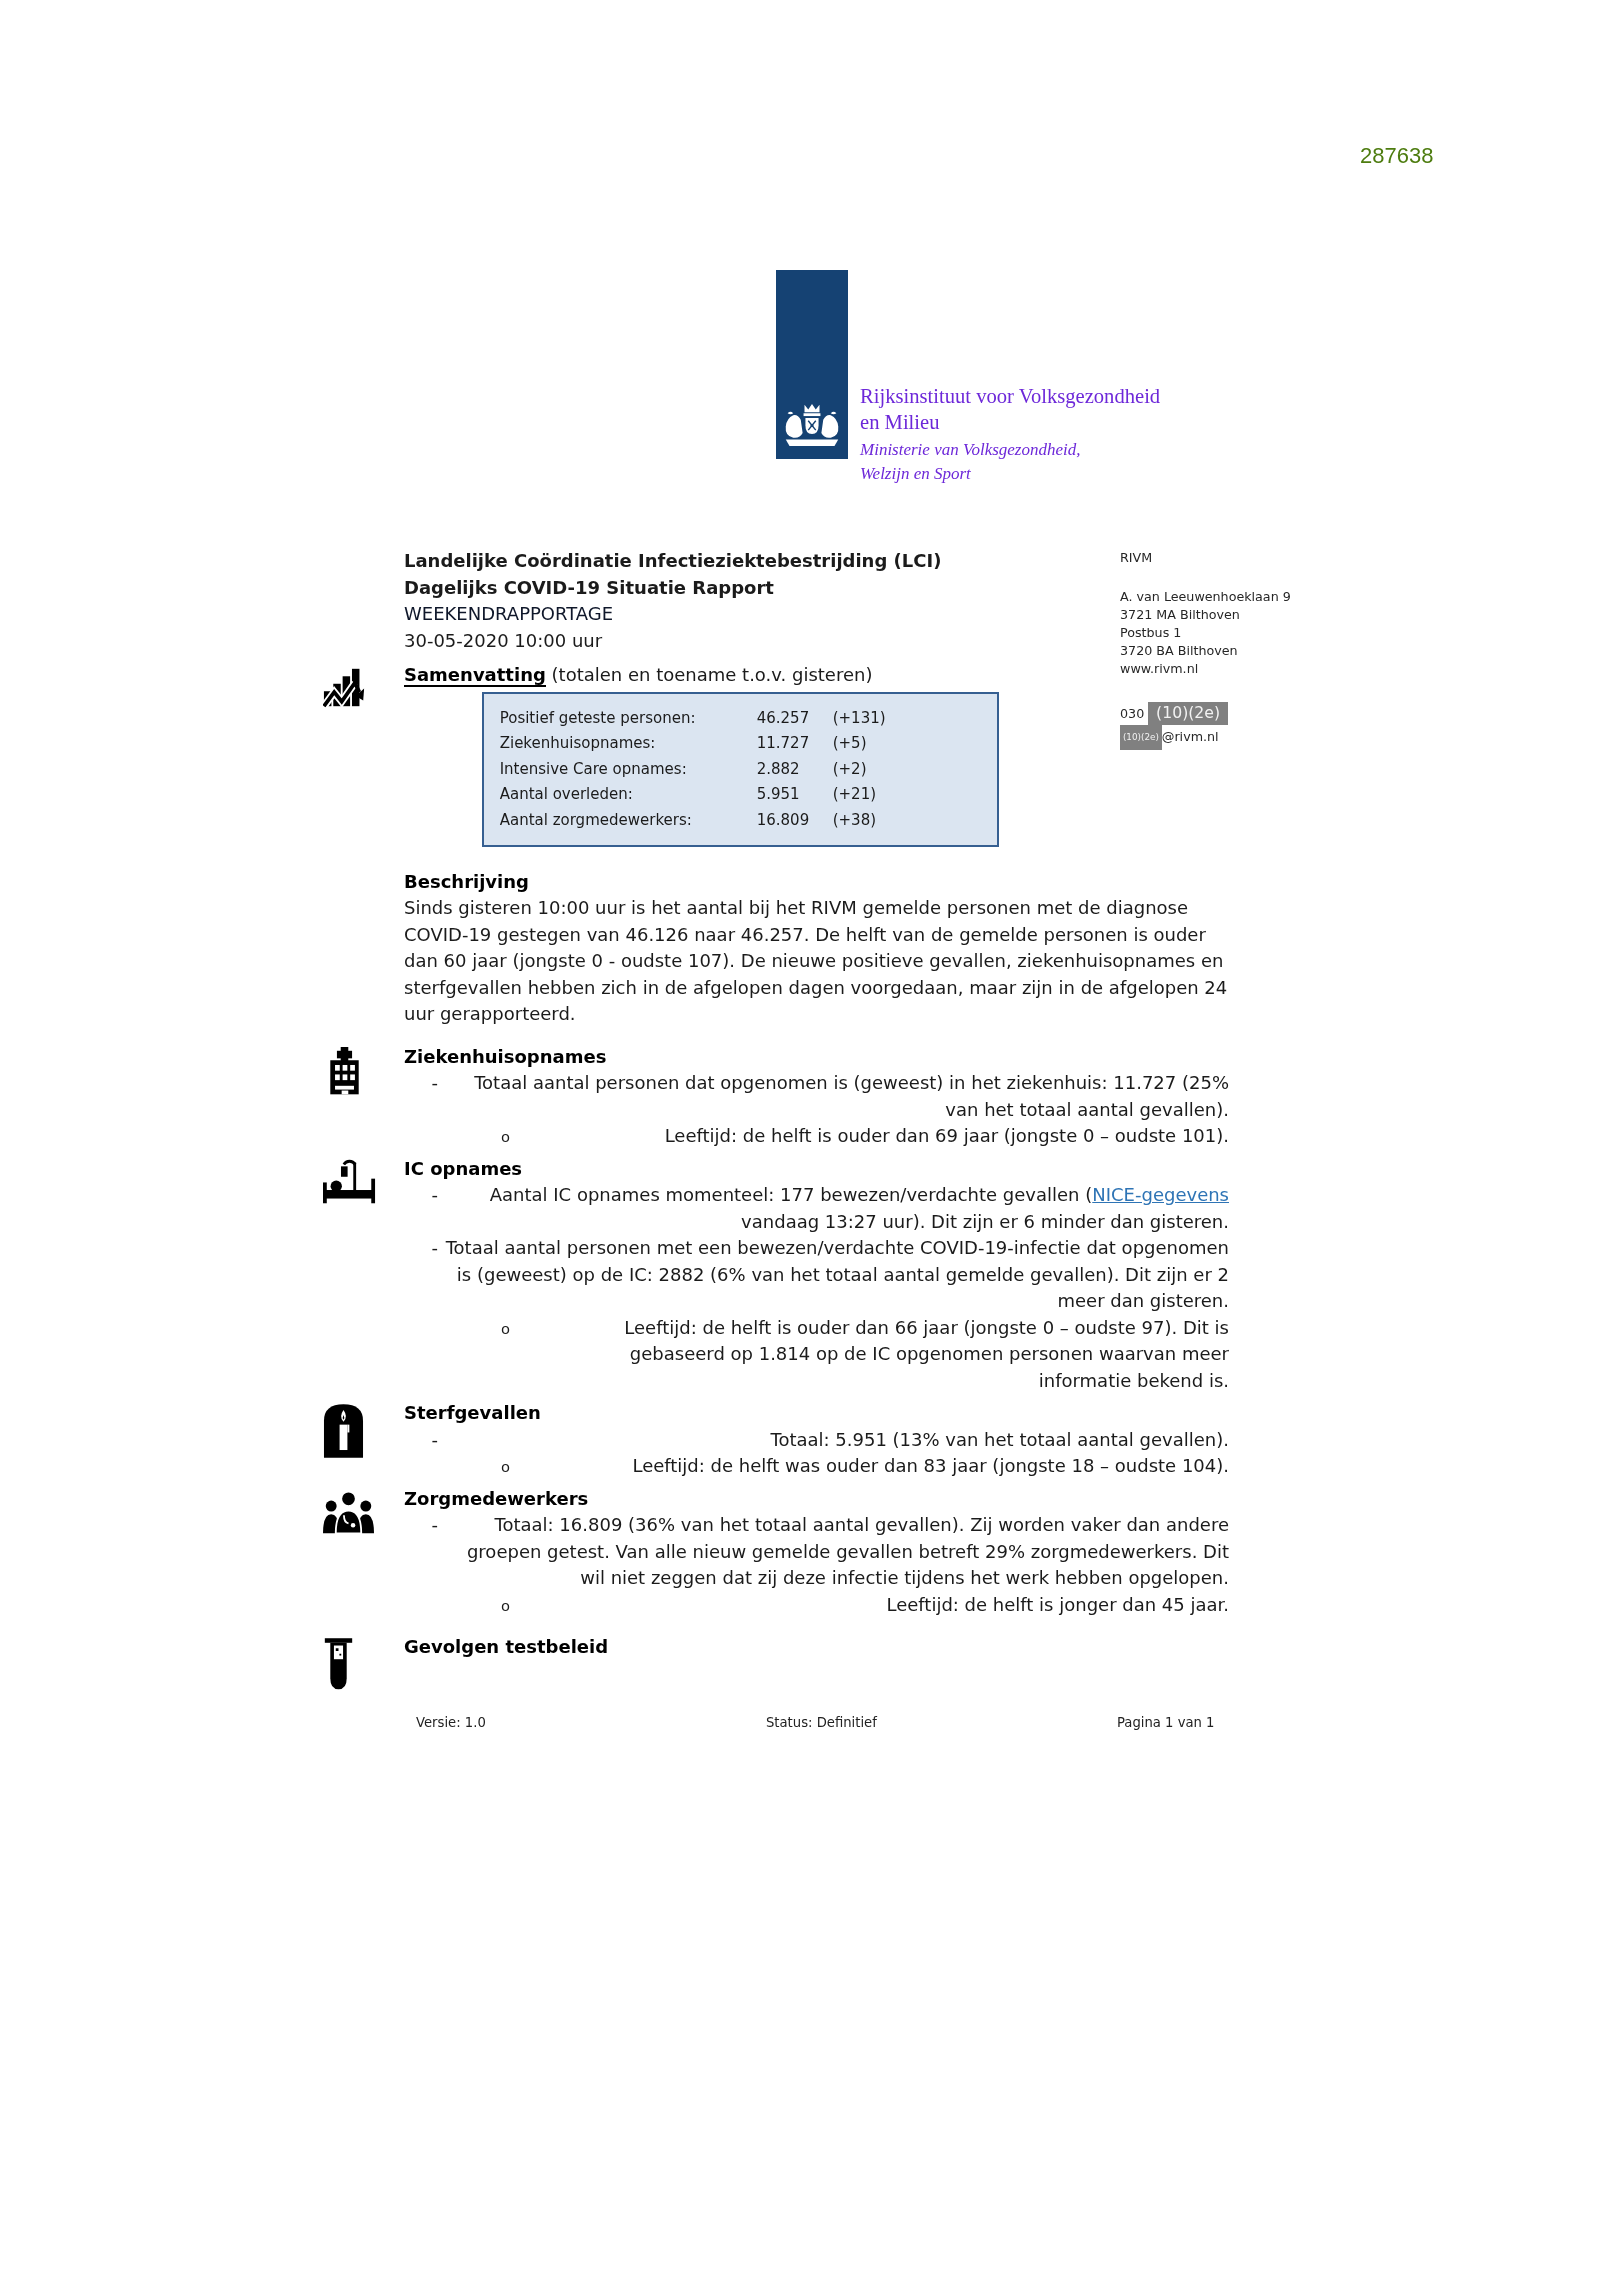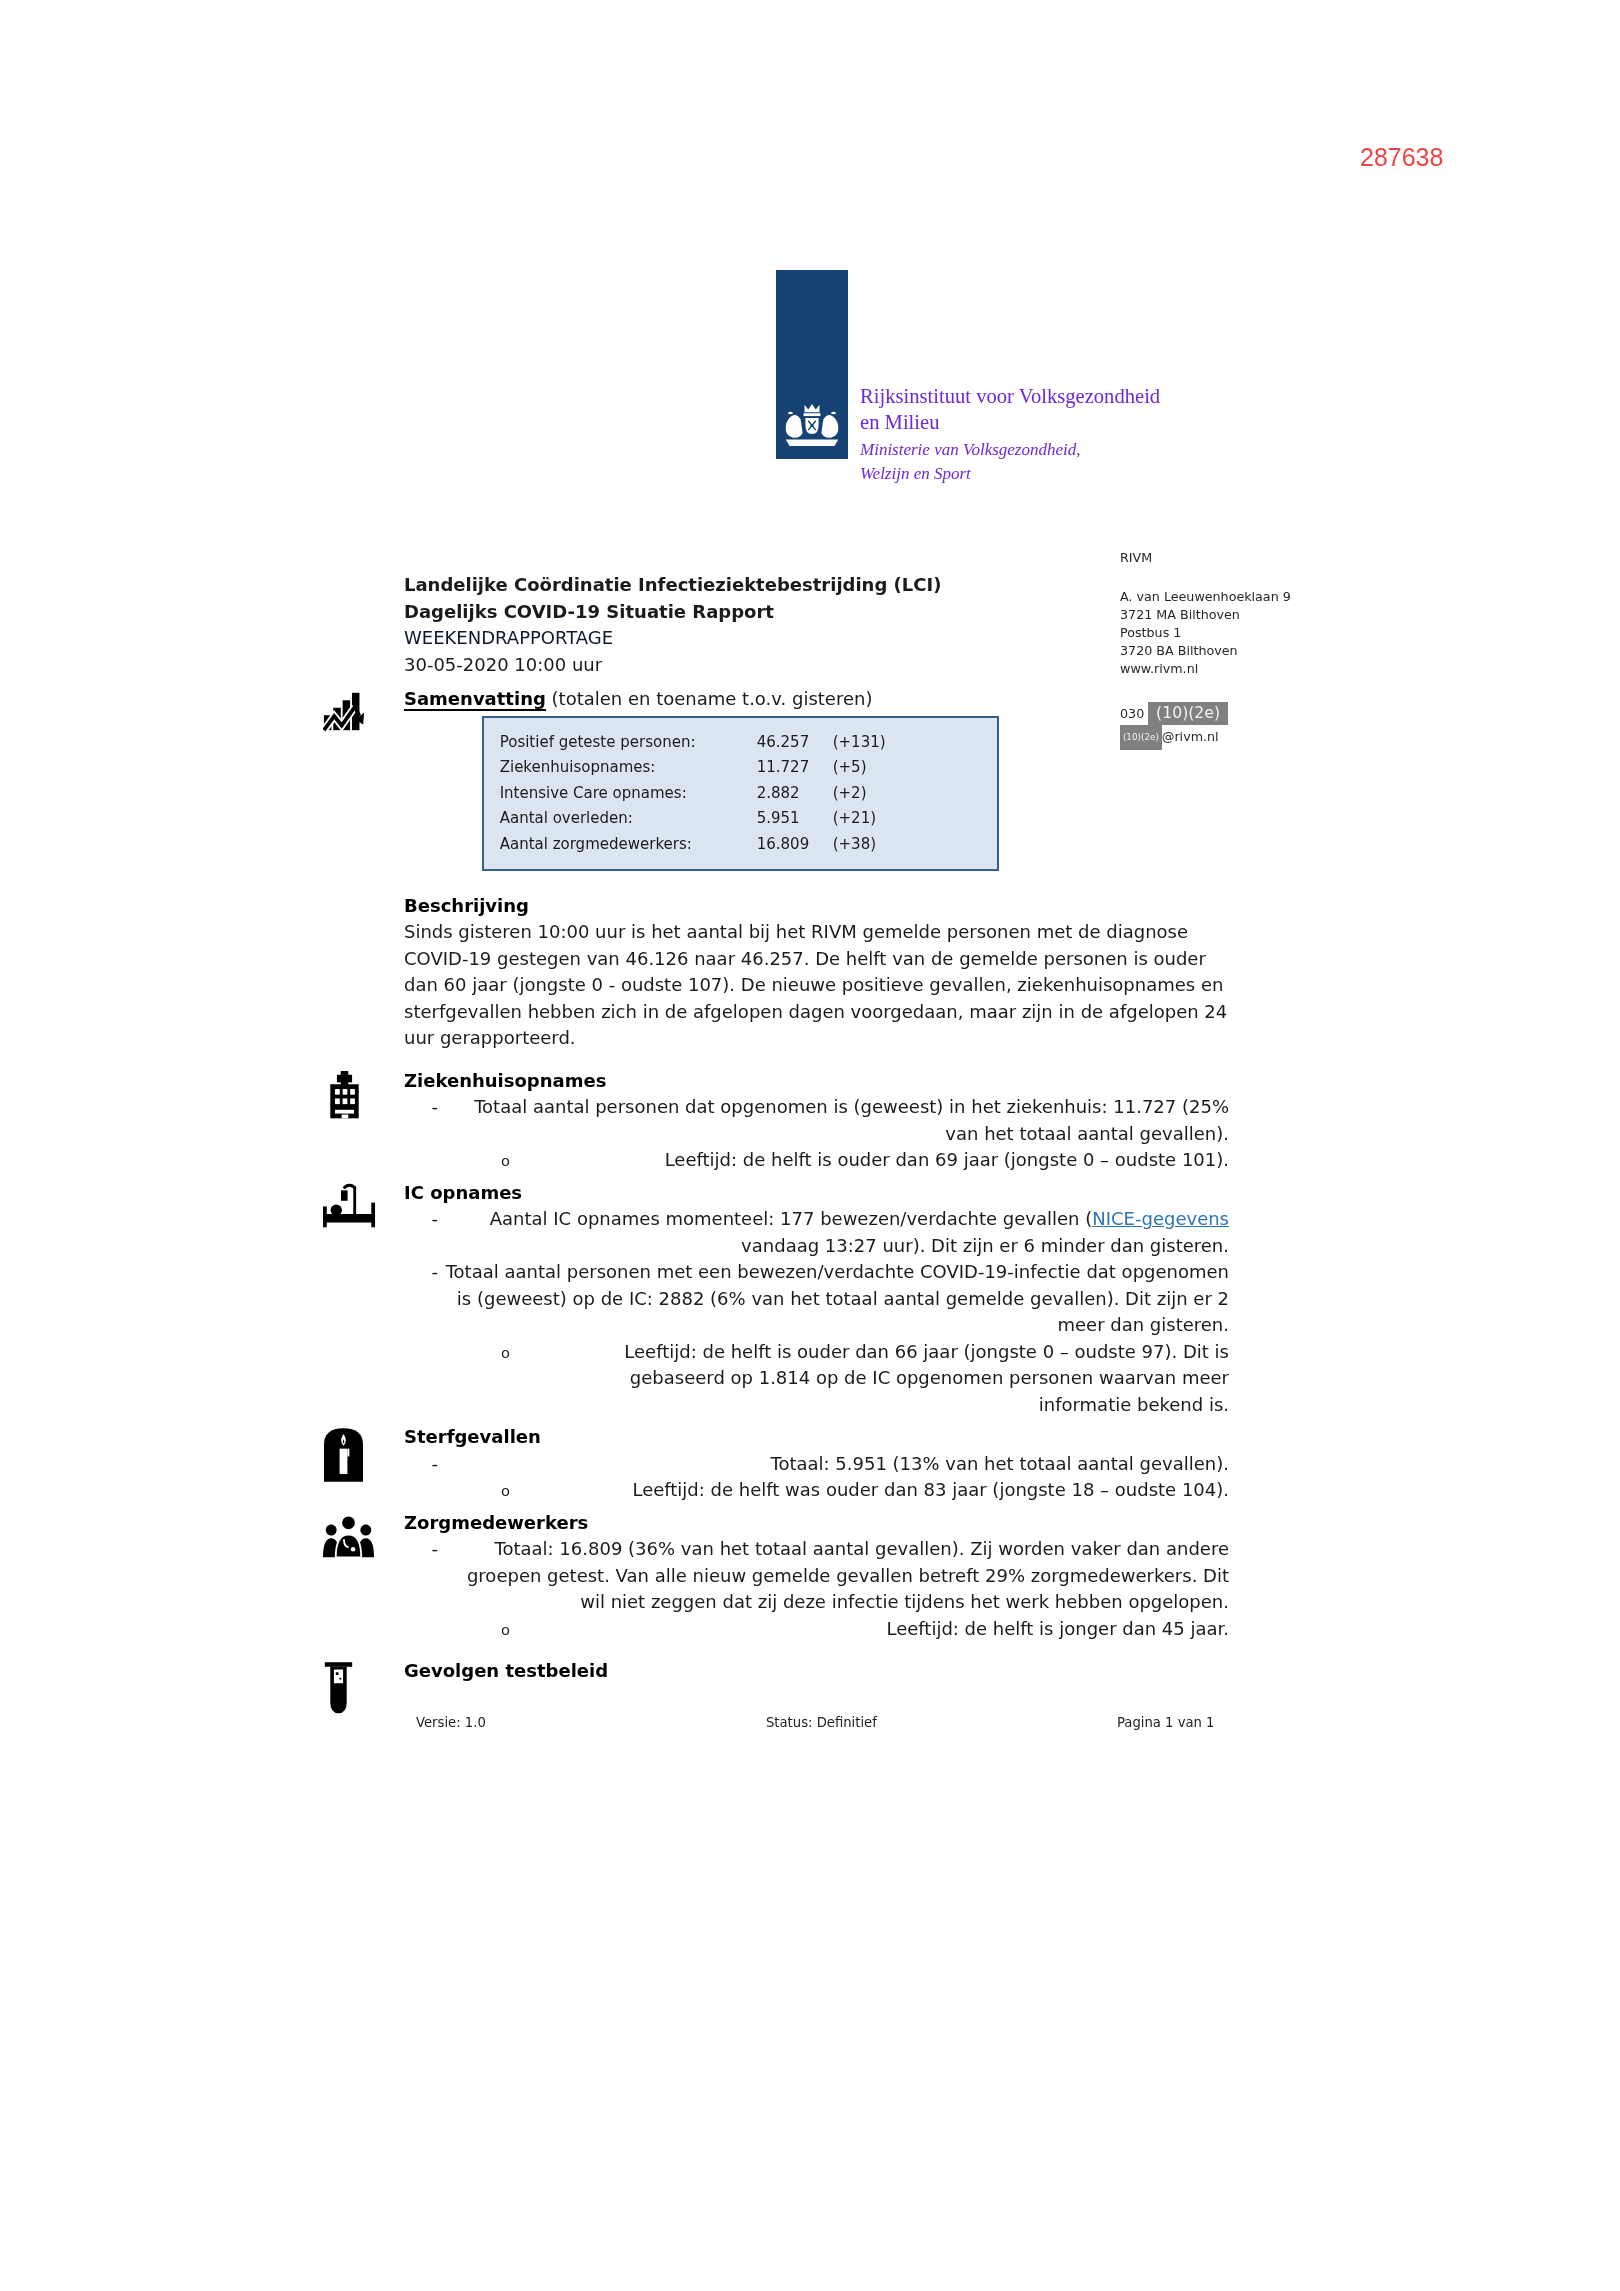--- a/index.html
+++ b/index.html
@@ -6,21 +6,21 @@
   html,body { background:#ffffff; }
   body {
     width:1620px; height:2292px; position:relative;
     color:#1a1a1a;
     font-family:"DejaVu Sans","Liberation Sans",sans-serif;
   }
 
   
   .page-stamp {
     position:absolute; top:143px; left:1360px;
-    font-size:25px; color:#ef4444;
+    font-size:22px; color:#4d7c0f;
     font-family:"Liberation Sans",sans-serif;
   }
 
   
   .logo-bar {
     position:absolute; left:776px; top:270px;
     width:72px; height:189px; background:#154273;
   }
   .logo-bar svg {
     position:absolute; bottom:11.8px; left:50%; transform:translateX(-50%);
@@ -39,21 +39,21 @@
     font-size:12.7px; line-height:18px; color:#262626;
   }
   .address .org { margin-bottom:20.6px; }
   .address .contact { margin-top:24px; line-height:20.6px; }
   .redaction { display:inline-block; background:#808080; color:#f2f2f2; }
   .redaction.big   { font-size:15.7px; padding:1px 7.8px 2px; }
   .redaction.small { font-size:8.8px;  padding:2px 2.9px; vertical-align:middle; }
 
   
   .content {
-    position:absolute; left:323px; top:572px; width:907px;
+    position:absolute; left:323px; top:548px; width:907px;
     font-size:18px; line-height:26.5px; color:#1b1b1b;
   }
   .indented { margin-left:81px; }
   .title-block { margin-bottom:7.8px; }
   .t-bold { font-weight:bold; }
   .t-blue { color:#0f172a; font-weight:normal; }
 
   .sec { display:flex; margin-bottom:5.9px; }
   .icon-cell { flex:0 0 81px; }
   .icon-cell svg { display:block; margin-top:2.9px; }

